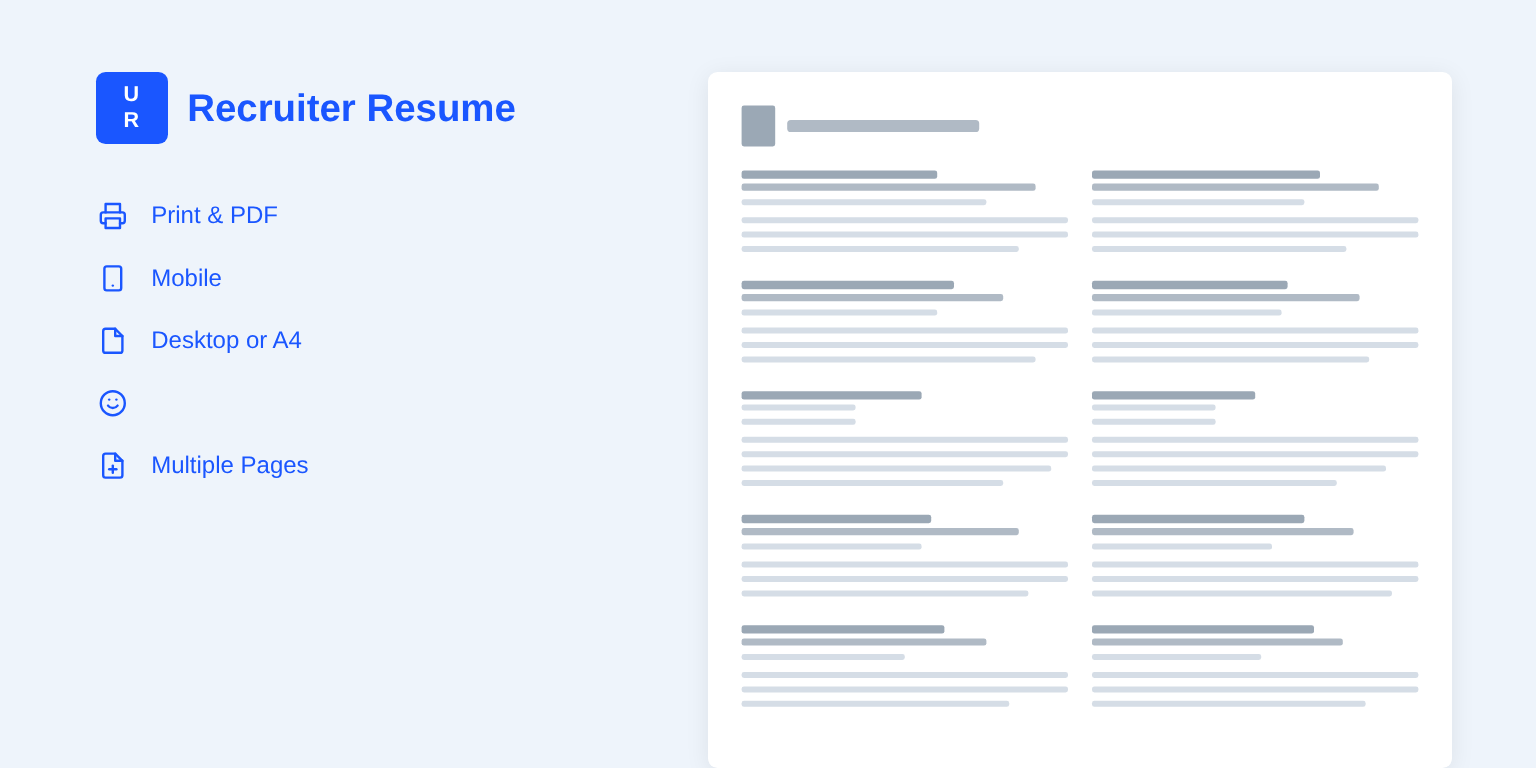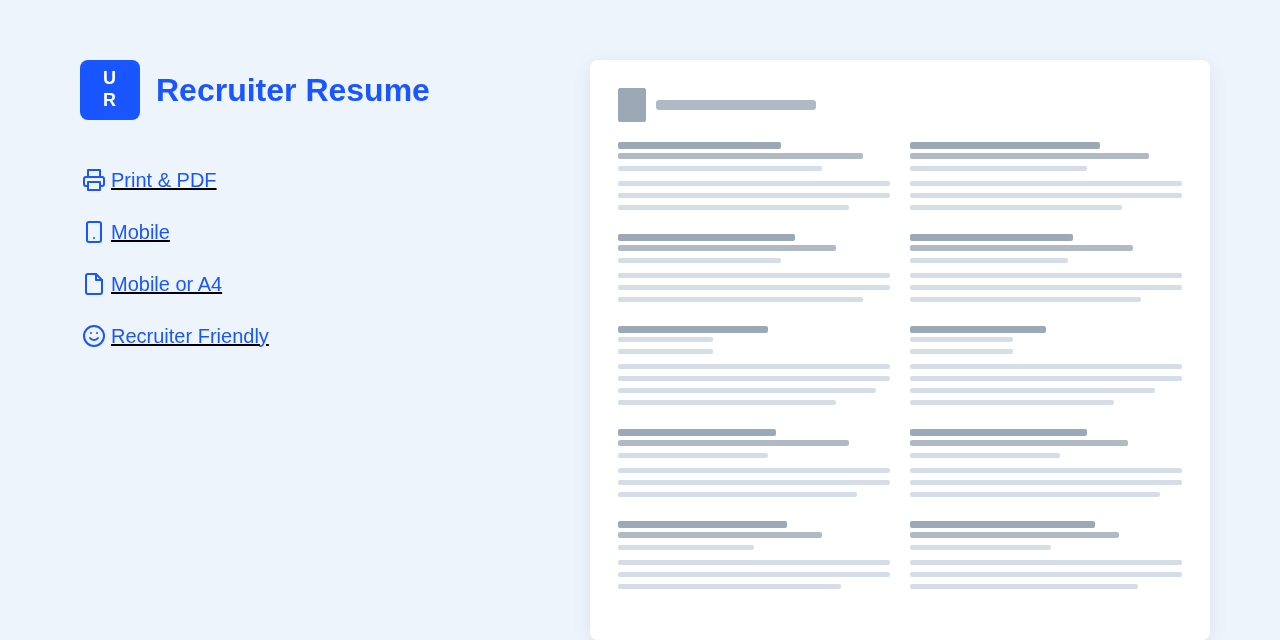--- a/index.html
+++ b/index.html
@@ -55,24 +55,23 @@
     .nav-list {
       list-style: none;
       display: flex;
       flex-direction: column;
       gap: 4px;
     }
 
     .nav-item {
       display: flex;
       align-items: center;
-      gap: 3px;
+      gap: 18px;
       padding: 10px 0;
       cursor: pointer;
-      text-decoration: underline;
     }
 
     .nav-icon {
       width: 28px;
       height: 28px;
       display: flex;
       align-items: center;
       justify-content: center;
       color: #1a56ff;
       flex-shrink: 0;
@@ -213,36 +212,46 @@
     </li>
 
 
     <li class="nav-item">
       <span class="nav-icon">
         <svg viewBox="0 0 24 24" fill="none" stroke="#1a56ff" stroke-width="2" stroke-linecap="round" stroke-linejoin="round">
           <path d="M14 2H6a2 2 0 0 0-2 2v16a2 2 0 0 0 2 2h12a2 2 0 0 0 2-2V8z"></path>
           <polyline points="14 2 14 8 20 8"></polyline>
         </svg>
       </span>
-      <span class="nav-label">Mobile or A4</span>
+      <span class="nav-label">Desktop or A4</span>
     </li>
 
 
     <li class="nav-item">
       <span class="nav-icon">
         <svg viewBox="0 0 24 24" fill="none" stroke="#1a56ff" stroke-width="2" stroke-linecap="round" stroke-linejoin="round">
           <circle cx="12" cy="12" r="10"></circle>
           <path d="M8 14s1.5 2 4 2 4-2 4-2"></path>
           <line x1="9" y1="9" x2="9.01" y2="9"></line>
           <line x1="15" y1="9" x2="15.01" y2="9"></line>
         </svg>
       </span>
-      <span class="nav-label">Recruiter Friendly</span>
     </li>
 
+    <li class="nav-item">
+      <span class="nav-icon">
+        <svg viewBox="0 0 24 24" fill="none" stroke="#1a56ff" stroke-width="2" stroke-linecap="round" stroke-linejoin="round">
+          <path d="M14 2H6a2 2 0 0 0-2 2v16a2 2 0 0 0 2 2h12a2 2 0 0 0 2-2V8z"></path>
+          <polyline points="14 2 14 8 20 8"></polyline>
+          <line x1="12" y1="18" x2="12" y2="12"></line>
+          <line x1="9" y1="15" x2="15" y2="15"></line>
+        </svg>
+      </span>
+      <span class="nav-label">Multiple Pages</span>
+    </li>
 
   </ul>
 </div>
 
 <div class="right-panel">
   <div class="resume-preview">
 
     <div class="resume-header-row">
       <div class="avatar-placeholder"></div>
       <div class="header-name-bar"></div>

